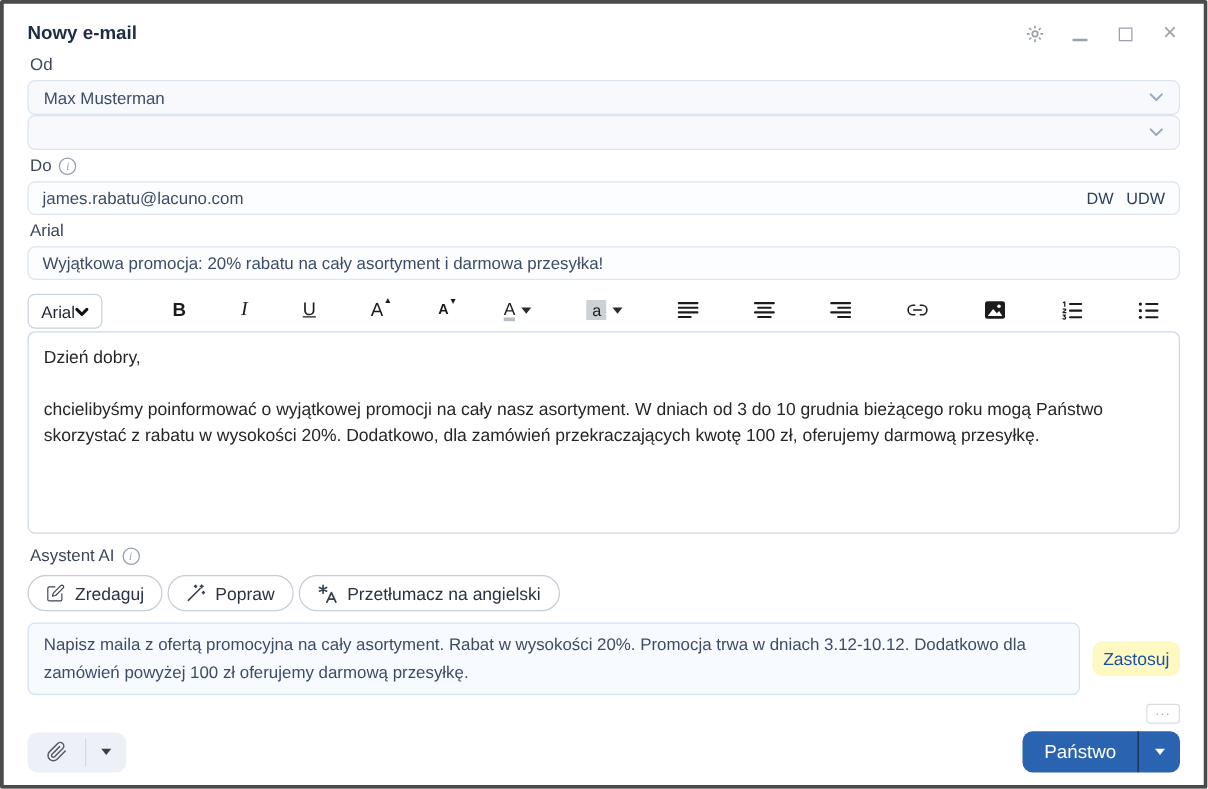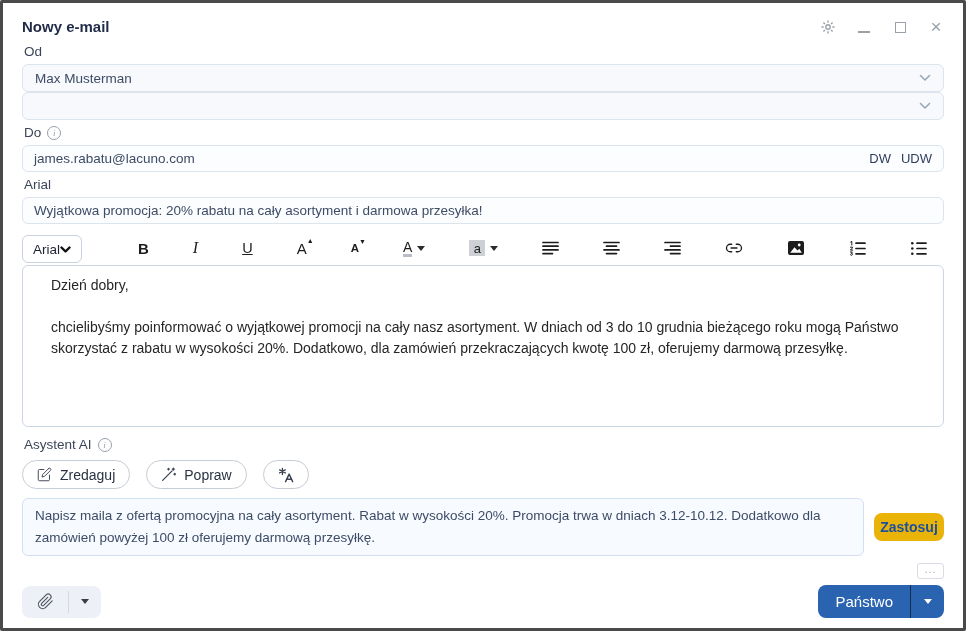--- a/index.html
+++ b/index.html
@@ -55,42 +55,42 @@
   .g-fontcolor { display:flex; align-items:center; gap:5px; }
   .g-fontcolor .A { font-size:14px; border-bottom:3px solid #b9bec6; line-height:14px; }
   .g-highlight { display:flex; align-items:center; gap:5px; }
   .g-highlight .a { width:16px; height:16px; background:#cdd1d6; display:flex; align-items:center; justify-content:center; font-size:13px; }
   .dd-caret { width:0; height:0; border-left:4px solid transparent; border-right:4px solid transparent; border-top:5px solid #2b2b2b; }
   .icon-stroke { stroke:#1c1c1c; fill:none; stroke-width:1.7; stroke-linecap:round; stroke-linejoin:round; }
   .g-code { font-size:12.5px; font-weight:600; letter-spacing:-0.5px; }
   
   .editor {
     flex:1; border:1px solid #ccd7e6; border-radius:6px; margin-top:2px;
-    padding:9px 28px; font-size:14px; color:#262626; line-height:21px; overflow:hidden; cursor:text;
+    padding:9px 12px; font-size:14px; color:#262626; line-height:21px; overflow:hidden; cursor:text;
   }
   .editor p { margin:0; }
   .editor .spacer { height:21px; }
   
   .ai-label { margin-top:10px; }
-  .ai-actions { display:flex; align-items:center; gap:16px; margin-top:3px; }
+  .ai-actions { display:flex; align-items:center; gap:4px; margin-top:3px; }
   .pill {
     height:29px; border:1px solid #c6ccd4; border-radius:15px; background:#fff;
     display:flex; align-items:center; gap:8px; padding:0 14px;
     font-size:14px; color:#2a3342; cursor:pointer;
   }
   .pill svg { flex:none; }
   .pill-icon { stroke:#3a4250; fill:none; stroke-width:1.5; stroke-linecap:round; stroke-linejoin:round; }
   .prompt-row { display:flex; align-items:center; gap:10px; margin-top:9px; }
   .prompt {
     flex:1; min-height:43px; background:#f7faff; border:1px solid #d3e0f3; border-radius:6px;
     padding:6px 12px; font-size:13.5px; color:#3d4c66; line-height:22px; cursor:text;
   }
   .apply-btn {
-    width:70px; height:28px; background:#eab308; border:none; border-radius:8px;
-    color:#1b509f; font-size:14px; font-weight:700; cursor:pointer; font-family:inherit;
+    width:70px; height:28px; background:#fef9c3; border:none; border-radius:8px;
+    color:#1b509f; font-size:14px; font-weight:400; cursor:pointer; font-family:inherit;
   }
   .more-row { display:flex; justify-content:flex-end; margin-top:7px; }
   .more-btn {
     width:27px; height:16px; border:1px solid #d8dde4; border-radius:3px; background:#fff;
     color:#a6abb4; font-size:11px; line-height:10px; letter-spacing:1px; text-align:center; cursor:pointer;
   }
   
   .footer { display:flex; align-items:center; justify-content:space-between; margin-top:6px; }
   .attach-split { display:inline-flex; align-items:center; background:#edf0f6; border-radius:8px; height:32px; overflow:hidden; }
   .attach-main { width:46px; height:100%; display:flex; align-items:center; justify-content:center; cursor:pointer; }
@@ -281,20 +281,21 @@
         <path d="M2 16 11.5 6.5M11.5 6.5l1.8-1.8"></path>
         <path d="M14.8 1.2v2.6M13.5 2.5h2.6M16.5 7.5v2M15.5 8.5h2M9 1.5v2M8 2.5h2"></path>
       </svg>
       <span>Popraw</span>
     </div>
     <div class="pill">
       <svg class="pill-icon" width="16" height="16" viewBox="0 0 18 18">
         <path d="M5 1.5v7M1.8 3.3l6.4 3.4M8.2 3.3 1.8 6.7"></path>
         <path d="M8.5 16.5 12.5 8l4 8.5M9.9 13.8h5.2" stroke-width="1.6"></path>
       </svg>
+      <span>Przetłumacz na angielski</span>
     </div>
   </div>
 
   <div class="prompt-row">
     <div class="prompt">Napisz maila z ofertą promocyjna na cały asortyment. Rabat w wysokości 20%. Promocja trwa w dniach 3.12-10.12. Dodatkowo dla zamówień powyżej 100 zł oferujemy darmową przesyłkę.</div>
     <button class="apply-btn">Zastosuj</button>
   </div>
 
   <div class="more-row">
     <div class="more-btn">...</div>

